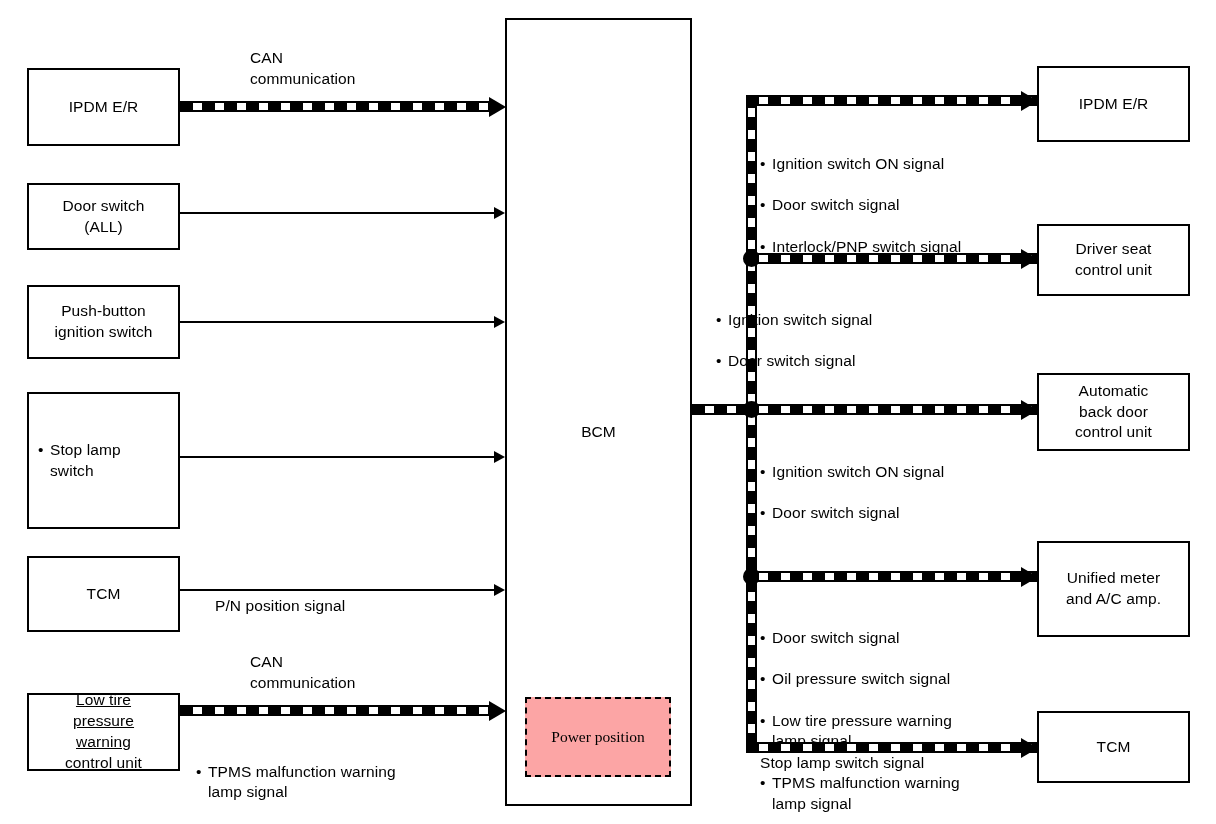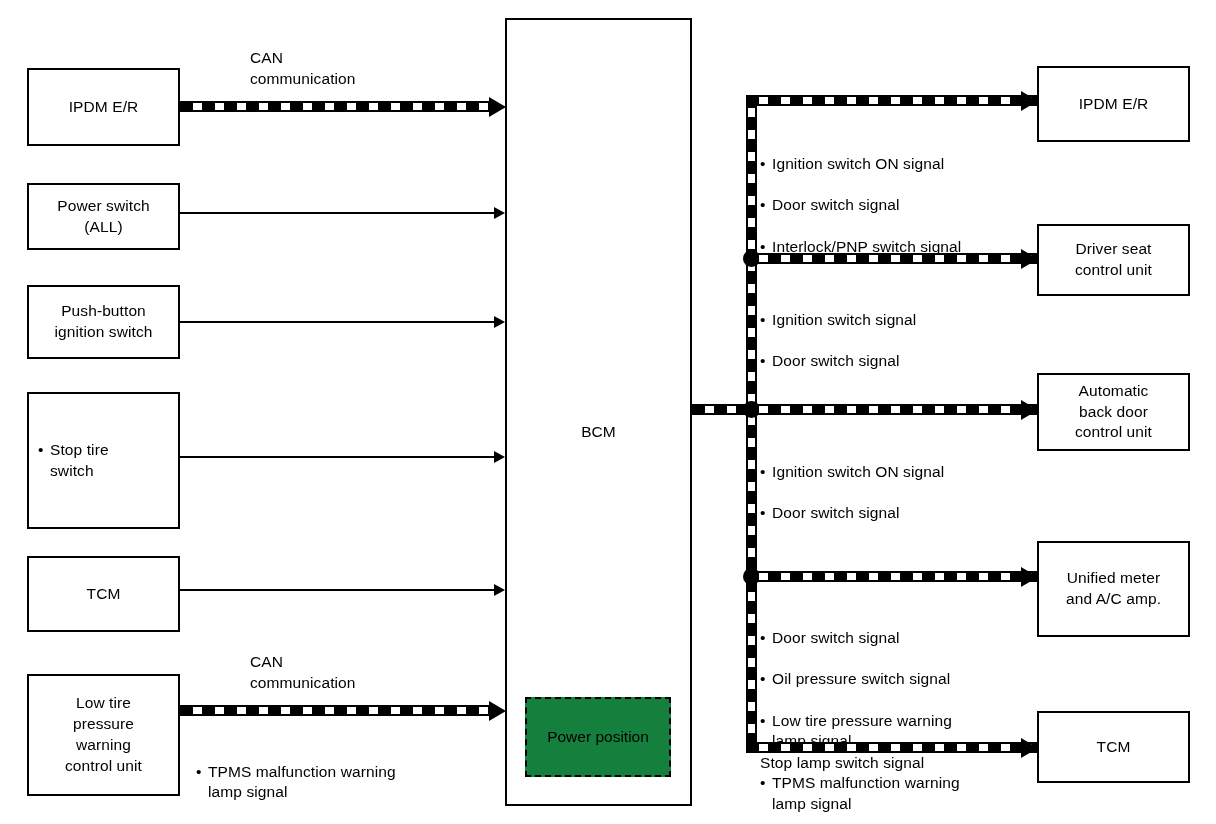--- a/index.html
+++ b/index.html
@@ -51,24 +51,25 @@
   #bcm-label{
     position:absolute;
     left:0;top:0;width:100%;
     text-align:center;
     font-size:15.5px;
   }
   #power-position{
     position:absolute;
     left:525px;top:697px;width:146px;height:80px;
     border:2px dashed #000;
-    background:#15803d;
+    background:#fca5a5;
     box-sizing:border-box;
     display:flex;align-items:center;justify-content:center;
     font-size:15.5px;
+    font-family:Liberation Serif, serif;
   }
   
   .solid-line{
     position:absolute;
     height:2px;
     background:#000;
   }
   .arrow-head{
     position:absolute;
     width:0;height:0;
@@ -143,41 +144,41 @@
 </head>
 <body>
 
 <div id="canvas">
 
   <div class="box" id="box-ipdm-er" style="left:27px;top:68px;width:153px;height:78px;">
     <span class="lines">IPDM E/R</span>
   </div>
 
   <div class="box" id="box-door-switch" style="left:27px;top:183px;width:153px;height:67px;">
-    <span class="lines">Power switch
+    <span class="lines">Door switch
 (ALL)</span>
   </div>
 
   <div class="box" id="box-push-button" style="left:27px;top:285px;width:153px;height:74px;">
     <span class="lines">Push-button
 ignition switch</span>
   </div>
 
   <div class="box left-align" id="box-stop-lamp" style="left:27px;top:392px;width:153px;height:137px;">
     <ul class="bullets">
-      <li>Stop tire
+      <li>Stop lamp
 switch</li>
     </ul>
   </div>
 
   <div class="box" id="box-tcm-in" style="left:27px;top:556px;width:153px;height:76px;">
     <span class="lines">TCM</span>
   </div>
 
-  <div class="box" id="box-low-tire" style="left:27px;top:674px;width:153px;height:122px;">
+  <div class="box" id="box-low-tire" style="left:27px;top:693px;width:153px;height:78px;text-decoration:underline;">
     <span class="lines">Low tire
 pressure
 warning
 control unit</span>
   </div>
 
   <div id="bcm-box">
     <div id="bcm-label" style="top:403px;">BCM</div>
   </div>
   <div id="power-position">
@@ -193,20 +194,21 @@
   <div class="arrow-head" style="left:494px;top:207px;"></div>
 
   <div class="solid-line" style="left:180px;top:321px;width:322px;"></div>
   <div class="arrow-head" style="left:494px;top:316px;"></div>
 
   <div class="solid-line" style="left:180px;top:456px;width:322px;"></div>
   <div class="arrow-head" style="left:494px;top:451px;"></div>
 
   <div class="solid-line" style="left:180px;top:589px;width:322px;"></div>
   <div class="arrow-head" style="left:494px;top:584px;"></div>
+  <div class="lbl center" style="left:215px;top:596px;width:250px;">P/N position signal</div>
 
   <div class="can-h" style="left:180px;top:705px;width:311px;"></div>
   <div class="can-arrow" style="left:489px;top:701px;"></div>
   <div class="lbl center" style="left:250px;top:652px;width:180px;">CAN
 communication</div>
   <div class="lbl left" style="left:196px;top:720px;width:300px;">
     <ul>
       <li>TPMS malfunction warning
 lamp signal</li>
     </ul>
@@ -225,21 +227,21 @@
   <div class="lbl left" style="left:760px;top:112px;width:280px;">
     <ul>
       <li>Ignition switch ON signal</li>
       <li>Door switch signal</li>
       <li>Interlock/PNP switch signal</li>
     </ul>
   </div>
 
   <div class="can-h" style="left:746px;top:253px;width:292px;"></div>
   <div class="can-arrow" style="left:1021px;top:249px;"></div>
-  <div class="lbl left" style="left:760px;top:268px;width:280px;">
+  <div class="lbl left" style="left:716px;top:268px;width:280px;">
     <ul>
       <li>Ignition switch signal</li>
       <li>Door switch signal</li>
     </ul>
   </div>
 
   <div class="can-h" style="left:746px;top:404px;width:292px;"></div>
   <div class="can-arrow" style="left:1021px;top:400px;"></div>
   <div class="lbl left" style="left:760px;top:420px;width:280px;">
     <ul>

